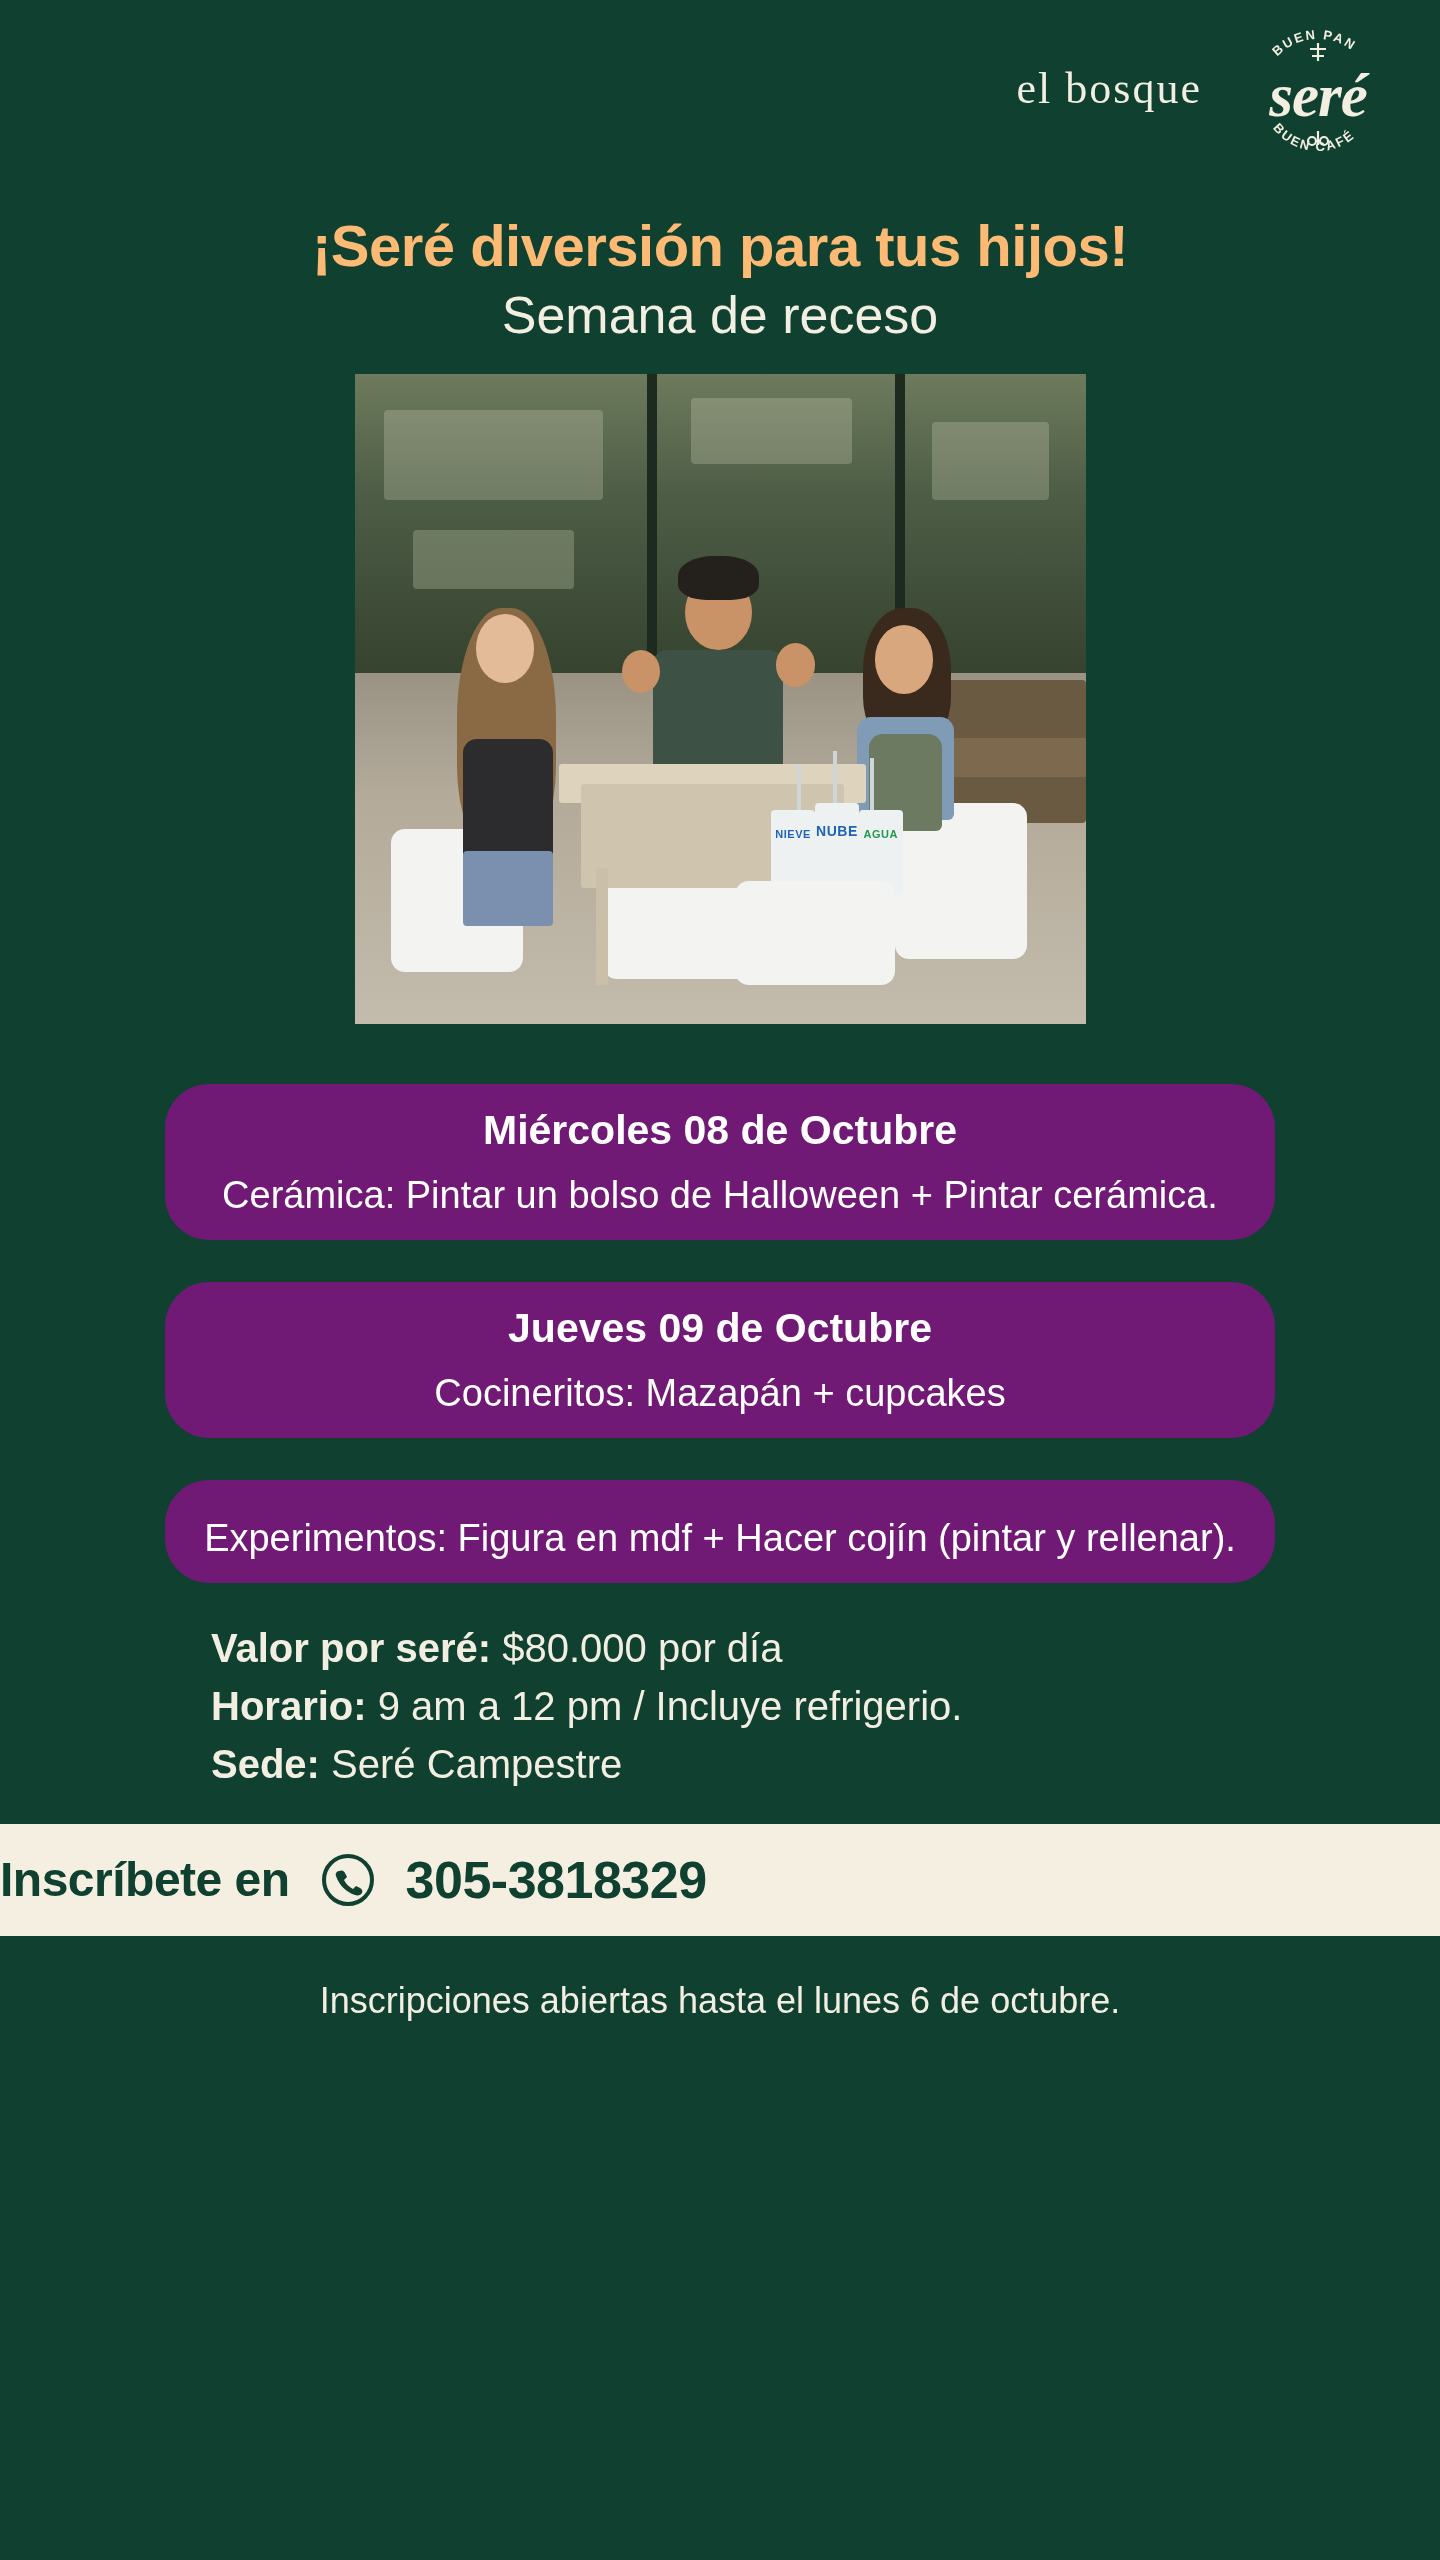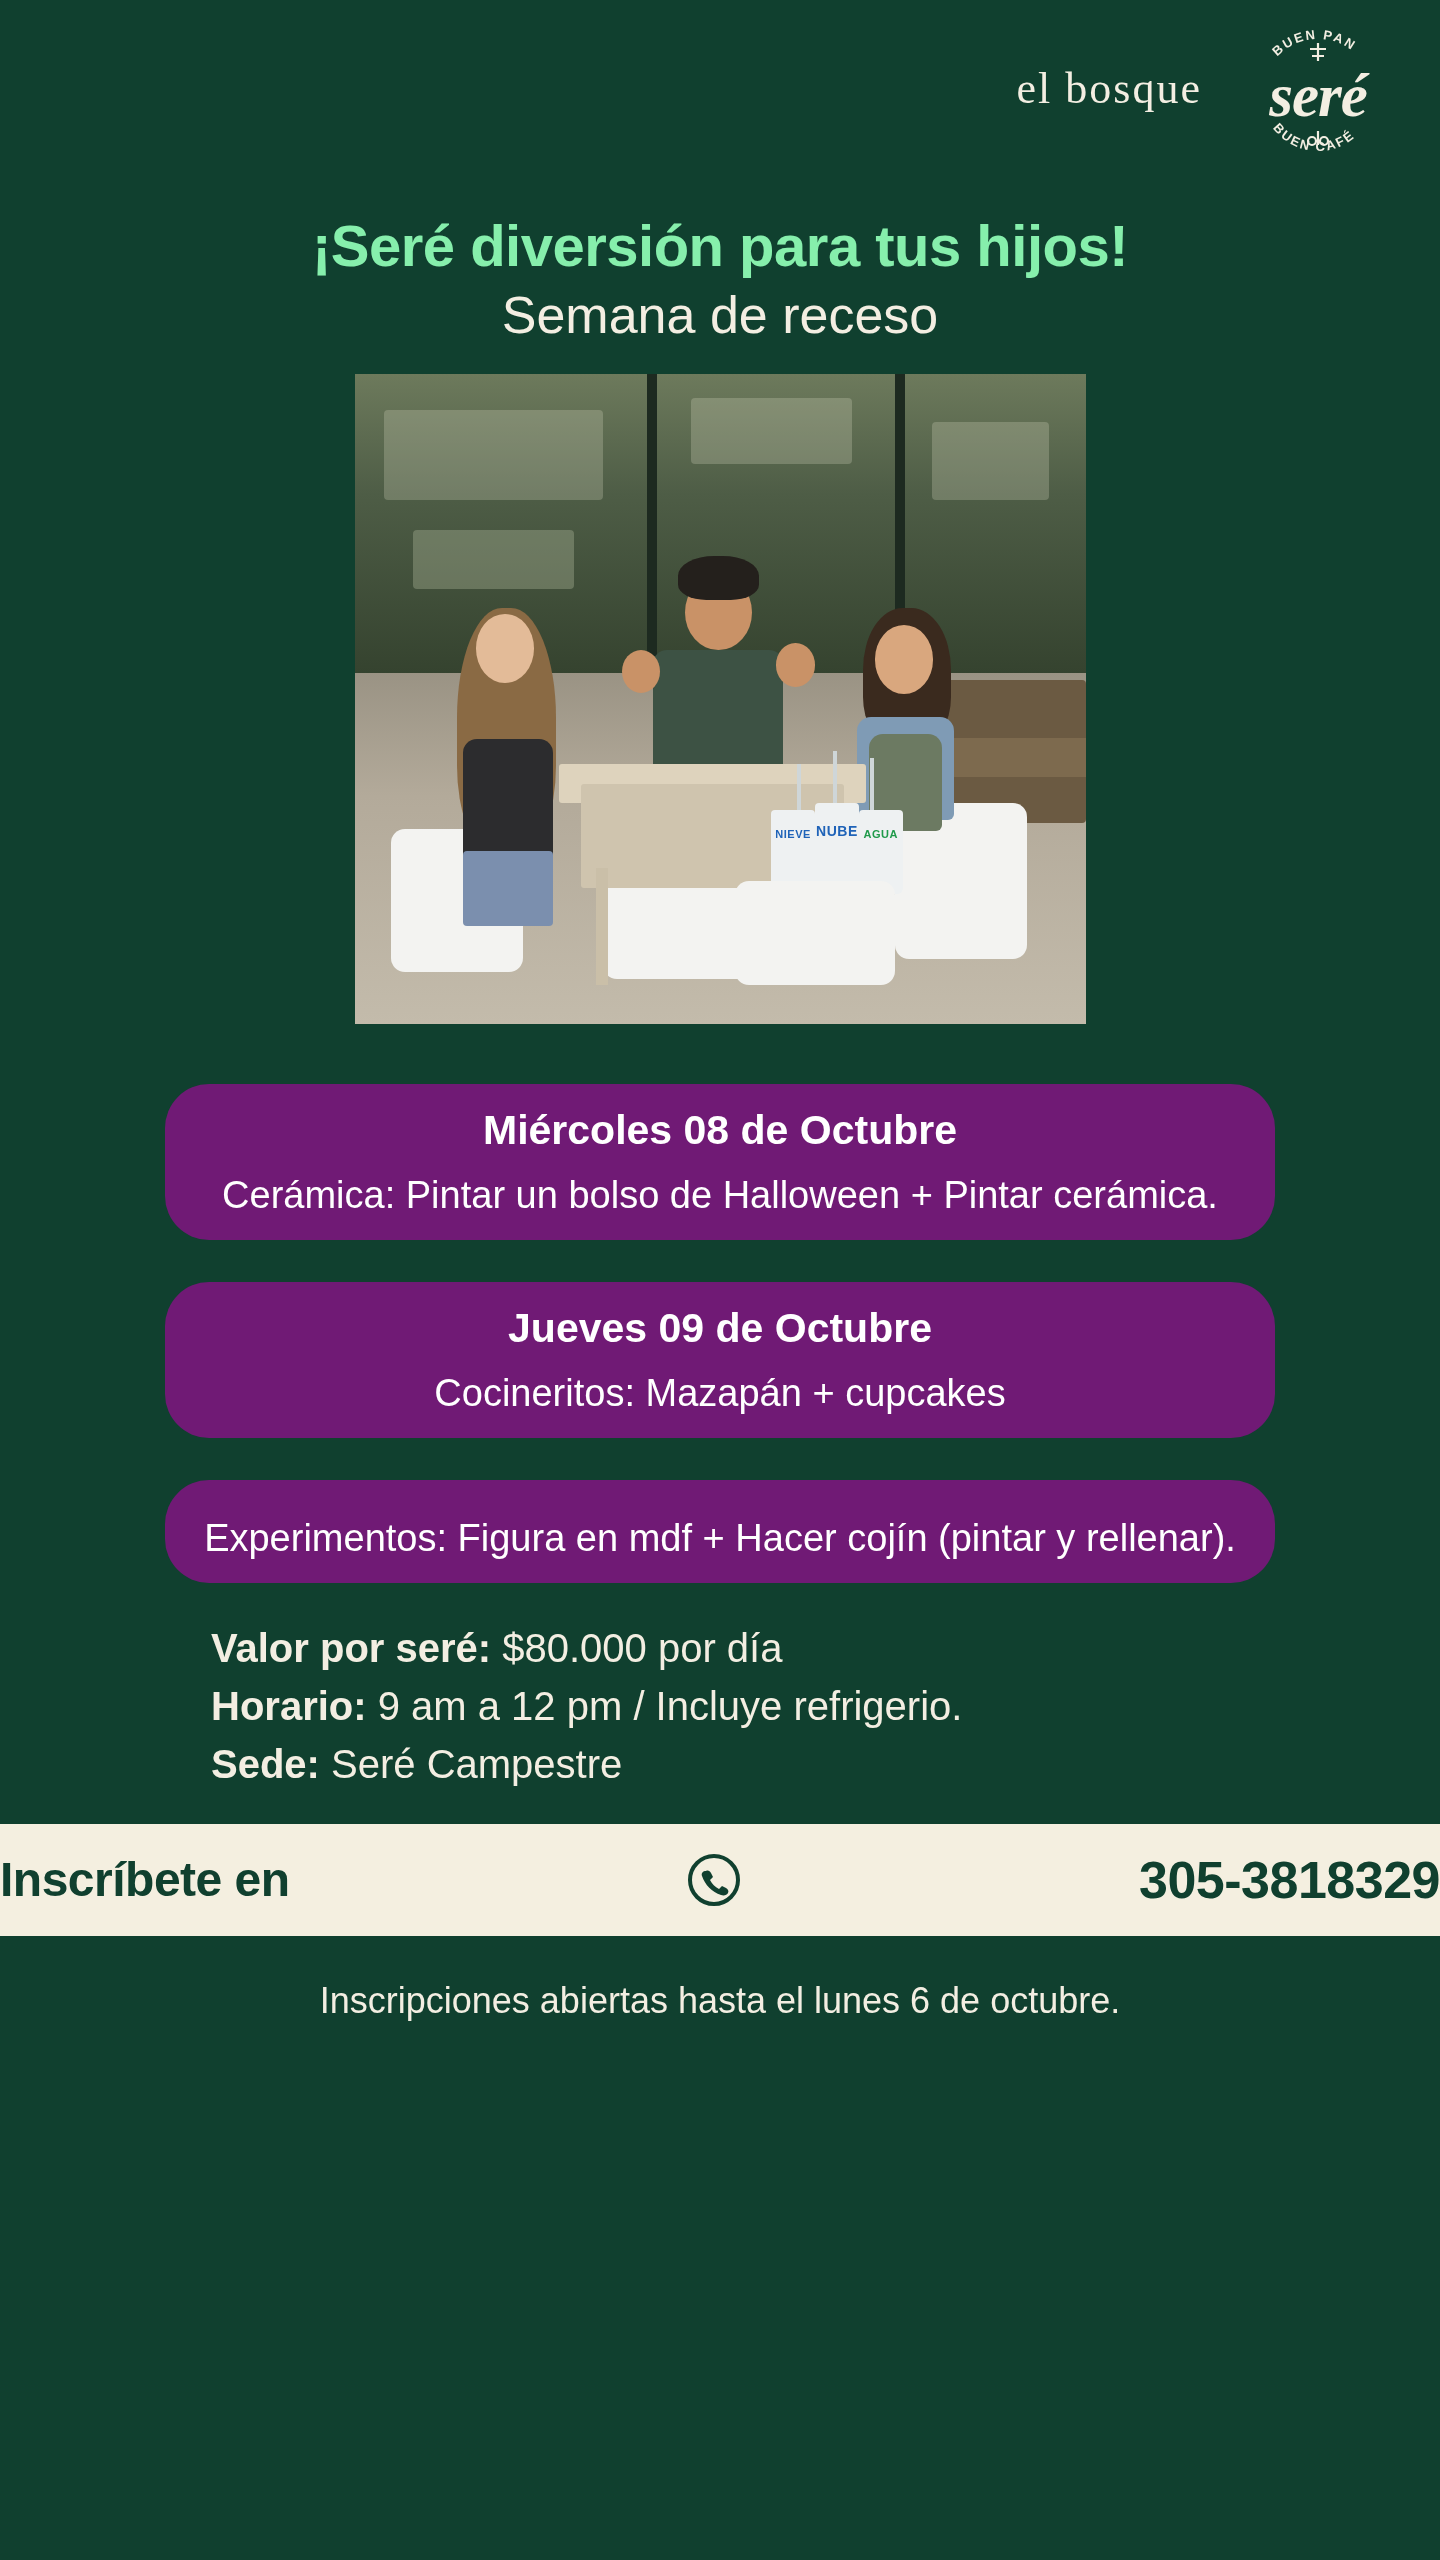--- a/index.html
+++ b/index.html
@@ -68,21 +68,21 @@
     letter-spacing: -1px;
     line-height: 1;
     z-index: 2;
   }
 
   
   .title-main {
     font-size: 58px;
     font-weight: 700;
     letter-spacing: -0.5px;
-    color: #86efac;
+    color: #fdba74;
     text-align: right;
     margin-top: 26px;
     line-height: 1.05;
   }
   .title-sub {
     font-size: 52px;
     font-weight: 400;
     color: #F3EEE2;
     text-align: center;
     margin-top: 10px;
@@ -203,21 +203,21 @@
   .details b { font-weight: 700; }
 
   
   .cta {
     margin-top: 28px;
     width: 1440px;
     background: #F4EFE0;
     height: 112px;
     display: flex;
     align-items: center;
-    justify-content: space-between;
+    justify-content: flex-start;
     gap: 30px;
   }
   .cta-text {
     font-size: 48px;
     font-weight: 700;
     color: #10402F;
     letter-spacing: -0.5px;
   }
   .cta-phone {
     font-size: 52px;

